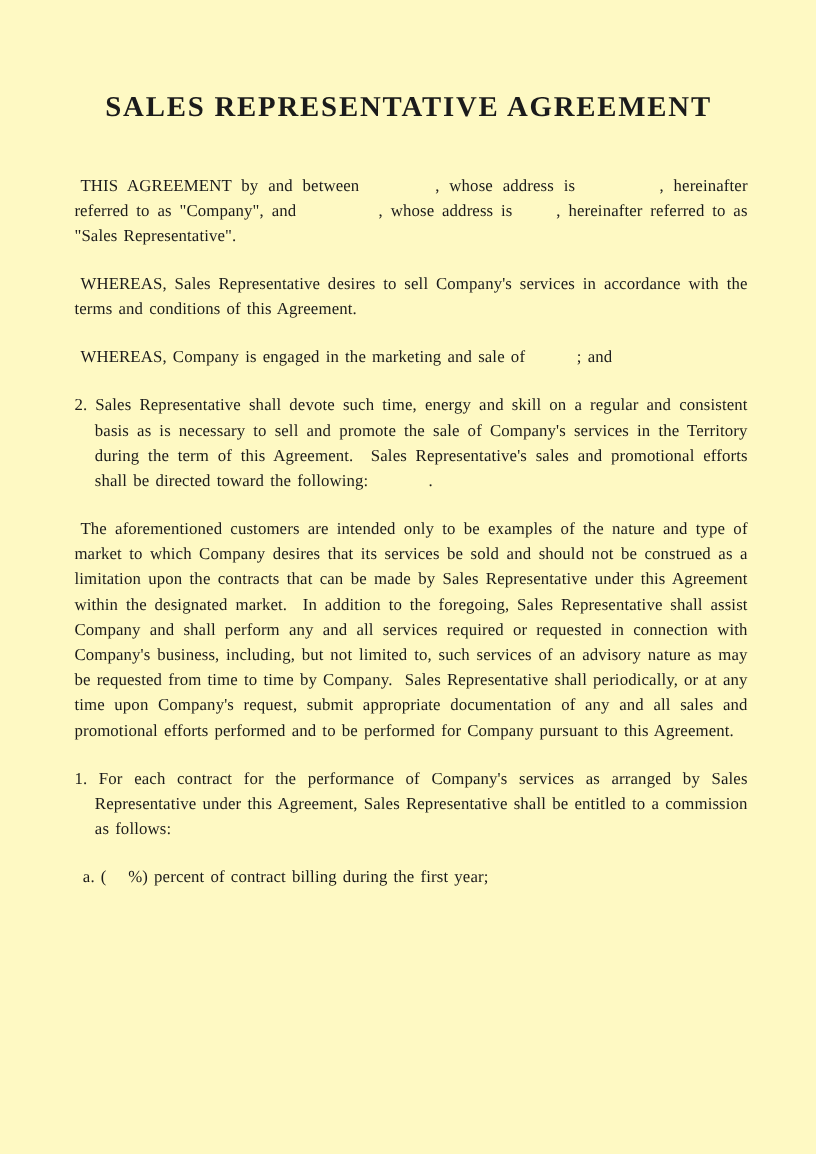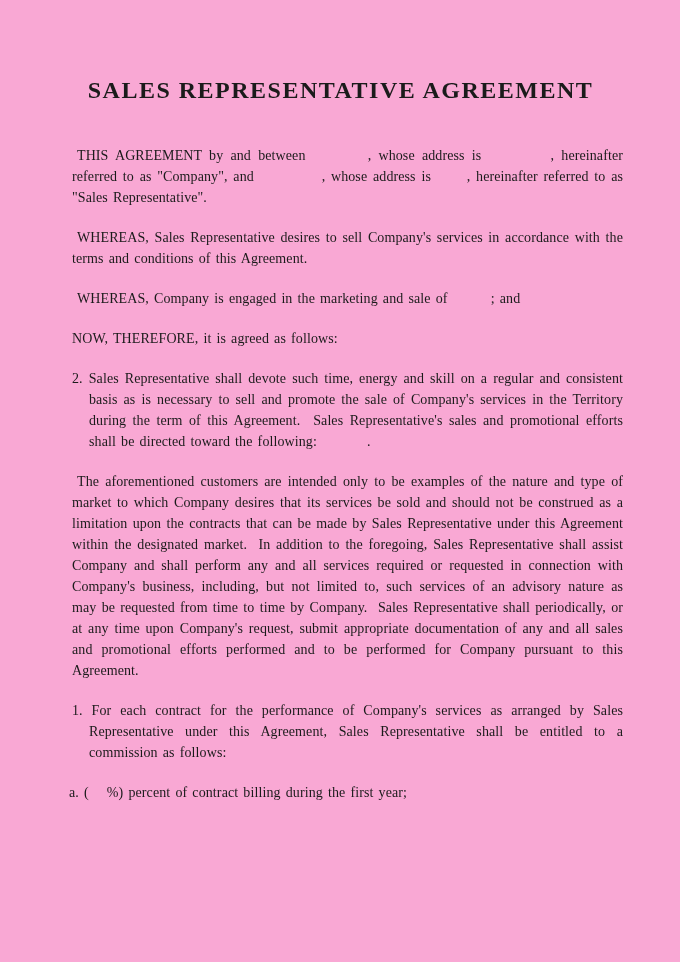--- a/index.html
+++ b/index.html
@@ -6,38 +6,38 @@
     margin: 0;
     padding: 0;
     background: #ffffff;
   }
   .page {
     position: relative;
     width: 680px;
     height: 962px;
     box-sizing: border-box;
     padding: 76px 57px 0 58px;
-    background: #f9a8d4;
+    background: #fef9c3;
     color: #1b1b1b;
     font-family: "Liberation Serif", "DejaVu Serif", serif;
     font-size: 14px;
     line-height: 21px;
     overflow: hidden;
   }
   .title {
     margin: 0 0 41px 0;
     font-size: 24px;
     line-height: 28px;
     font-weight: 700;
     text-align: center;
     letter-spacing: 1.5px;
     white-space: nowrap;
   }
   .para {
-    margin: 0 0 19px 14px;
+    margin: 0 0 19px 4px;
     text-align: justify;
     word-spacing: 1.5px;
     letter-spacing: 0.1px;
   }
   
   .indent { text-indent: 5px; }
   
   .hang { padding-left: 17px; text-indent: -17px; }
   
   .sub { margin-left: 11px; font-family: Liberation Serif, serif; }
@@ -53,21 +53,20 @@
 
 <div class="page">
   <h1 class="title">SALES REPRESENTATIVE AGREEMENT</h1>
 
   <p class="para indent">THIS AGREEMENT by and between <span class="blank" style="width: 55px;"></span>, whose address is <span class="blank" style="width: 62px;"></span>, hereinafter referred to as "Company", and <span class="blank" style="width: 62px;"></span>, whose address is <span class="blank" style="width: 30px;"></span>, hereinafter referred to as "Sales Representative".</p>
 
   <p class="para indent">WHEREAS, Sales Representative desires to sell Company's services in accordance with the terms and conditions of this Agreement.</p>
 
   <p class="para indent">WHEREAS, Company is engaged in the marketing and sale of <span class="blank" style="width: 38px;"></span>; and</p>
 
-  <p class="para">NOW, THEREFORE, it is agreed as follows:</p>
 
 
   <p class="para hang">2. Sales Representative shall devote such time, energy and skill on a regular and consistent basis as is necessary to sell and promote the sale of Company's services in the Territory during the term of this Agreement.&nbsp; Sales Representative's sales and promotional efforts shall be directed toward the following: <span class="blank" style="width: 45px;"></span>.</p>
 
   <p class="para indent">The aforementioned customers are intended only to be examples of the nature and type of market to which Company desires that its services be sold and should not be construed as a limitation upon the contracts that can be made by Sales Representative under this Agreement within the designated market.&nbsp; In addition to the foregoing, Sales Representative shall assist Company and shall perform any and all services required or requested in connection with Company's business, including, but not limited to, such services of an advisory nature as may be requested from time to time by Company.&nbsp; Sales Representative shall periodically, or at any time upon Company's request, submit appropriate documentation of any and all sales and promotional efforts performed and to be performed for Company pursuant to this Agreement.</p>
 
   <p class="para hang">1. For each contract for the performance of Company's services as arranged by Sales Representative under this Agreement, Sales Representative shall be entitled to a commission as follows:</p>
 
   <p class="para sub">a. (<span class="blank" style="width: 18px;"></span>%) percent of contract billing during the first year;</p>
 </div>

